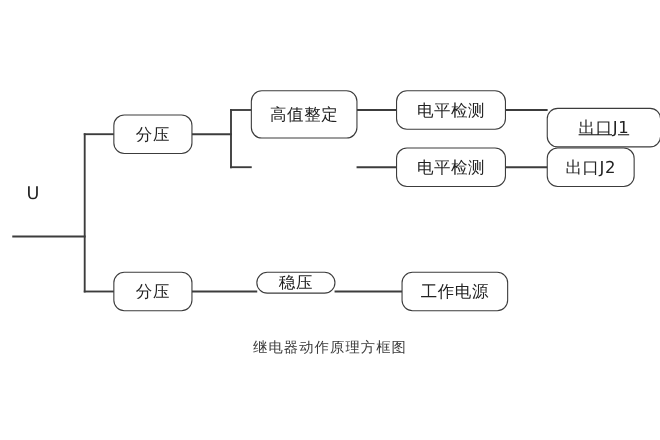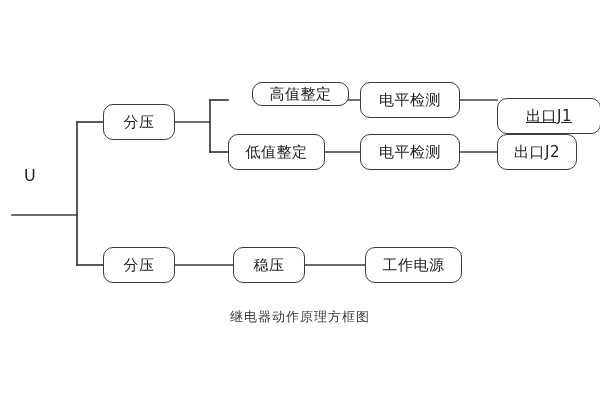--- a/index.html
+++ b/index.html
@@ -61,27 +61,24 @@
       <path d="M305,265 L365,265"></path>
     </g>
   </svg>
 
   <div class="u-label" style="left:24px;top:168px;">U</div>
 
   <div class="node" style="left:103px;top:104px;width:72px;height:36px;">
     <span>分压</span>
   </div>
 
-  <div class="node" style="left:228px;top:82px;width:97px;height:24px;margin-left:24px;">
+  <div class="node" style="left:228px;top:82px;width:97px;height:44px;">
     <span>高值整定</span>
   </div>
 
-  <div class="node" style="left:228px;top:134px;width:97px;height:36px;">
-    <span>低值整定</span>
-  </div>
 
   <div class="node" style="left:360px;top:82px;width:100px;height:36px;">
     <span>电平检测</span>
   </div>
 
   <div class="node" style="left:360px;top:134px;width:100px;height:36px;">
     <span>电平检测</span>
   </div>
 
   <div class="node" style="left:497px;top:98px;width:104px;height:36px;text-decoration:underline;">
@@ -89,21 +86,21 @@
   </div>
 
   <div class="node" style="left:497px;top:134px;width:80px;height:36px;text-align:center;">
     <span>出口J2</span>
   </div>
 
   <div class="node" style="left:103px;top:247px;width:72px;height:36px;">
     <span>分压</span>
   </div>
 
-  <div class="node" style="left:233px;top:247px;width:72px;height:36px;">
+  <div class="node" style="left:233px;top:247px;width:72px;height:20px;">
     <span>稳压</span>
   </div>
 
   <div class="node" style="left:365px;top:247px;width:97px;height:36px;">
     <span>工作电源</span>
   </div>
 
   <div class="caption" style="top:310px;">继电器动作原理方框图</div>
 
 </div>

